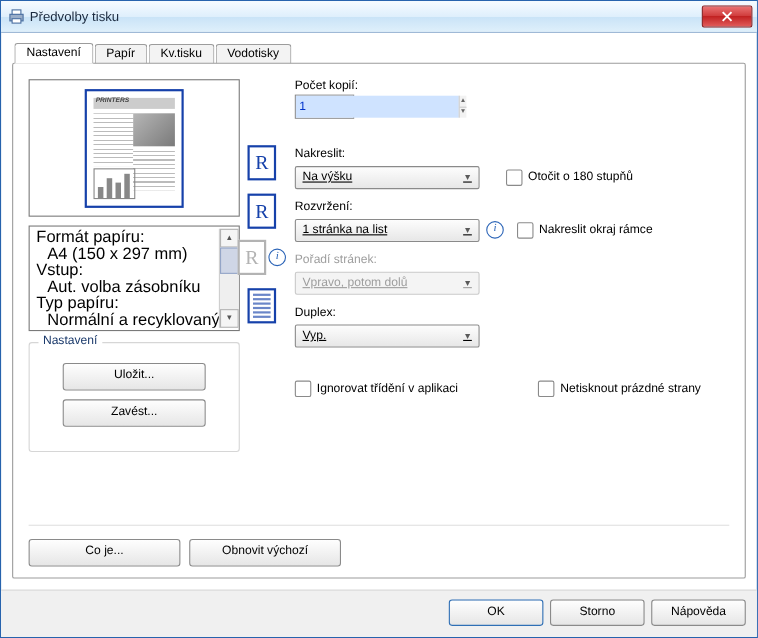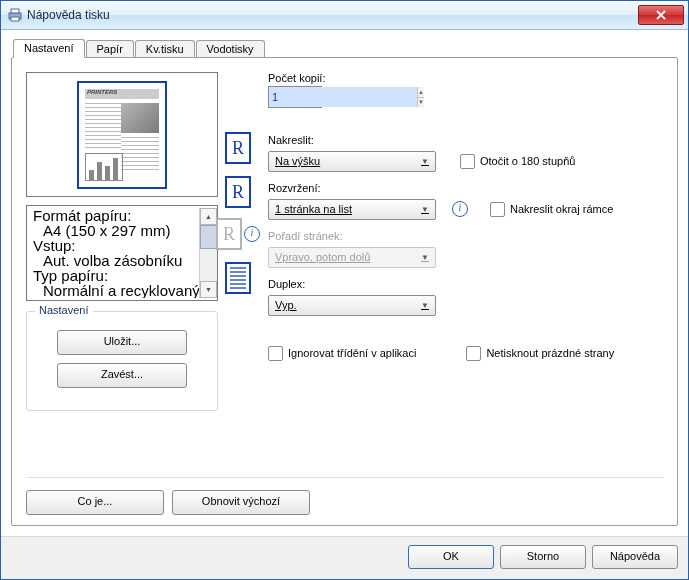--- a/index.html
+++ b/index.html
@@ -347,21 +347,21 @@
 
 <div class="window">
   <div class="titlebar">
     <span class="printer-ico">
       <svg viewBox="0 0 16 16">
           <rect x="2" y="6" width="12" height="6" fill="#9aaec9" stroke="#4a6fa1"></rect>
           <rect x="4" y="2" width="8" height="4" fill="#fff" stroke="#4a6fa1"></rect>
           <rect x="4" y="10" width="8" height="4" fill="#fff" stroke="#4a6fa1"></rect>
         </svg>
     </span>
-    <span class="title-text">Nápověda tisku</span>
+    <span class="title-text">Předvolby tisku</span>
     <div class="close-btn">
       <svg width="10" height="10" viewBox="0 0 10 10">
           <path d="M1 1 L9 9 M9 1 L1 9" stroke="#fff" stroke-width="1.8"></path>
         </svg>
     </div>
   </div>
 
   <div class="client">
     <div class="tabstrip">
       <div class="tab active">Nastavení</div>
@@ -456,21 +456,21 @@
               </div>
               <label class="chklabel">
                 <span class="chk"></span>
                 <span>Otočit o 180 stupňů</span>
               </label>
             </div>
           </div>
 
           <div class="block">
             <div class="fieldlabel">Rozvržení:</div>
-            <div class="fieldrow" style="gap:16px">
+            <div class="fieldrow" style="gap:6px">
               <div class="combo">
                 <span class="cval">1 stránka na list</span>
                 <span class="carrow">▼</span>
               </div>
               <span class="info-i">i</span>
               <label class="chklabel" style="margin-left:6px">
                 <span class="chk"></span>
                 <span>Nakreslit okraj rámce</span>
               </label>
             </div>
@@ -490,21 +490,21 @@
             <div class="fieldlabel">Duplex:</div>
             <div class="fieldrow">
               <div class="combo">
                 <span class="cval">Vyp.</span>
                 <span class="carrow">▼</span>
               </div>
             </div>
           </div>
 
           <div style="height:14px"></div>
-          <div class="fieldrow" style="gap:50px">
+          <div class="fieldrow" style="gap:73px">
             <label class="chklabel">
               <span class="chk"></span>
               <span>Ignorovat třídění v aplikaci</span>
             </label>
             <label class="chklabel">
               <span class="chk"></span>
               <span>Netisknout prázdné strany</span>
             </label>
           </div>
         </div>

